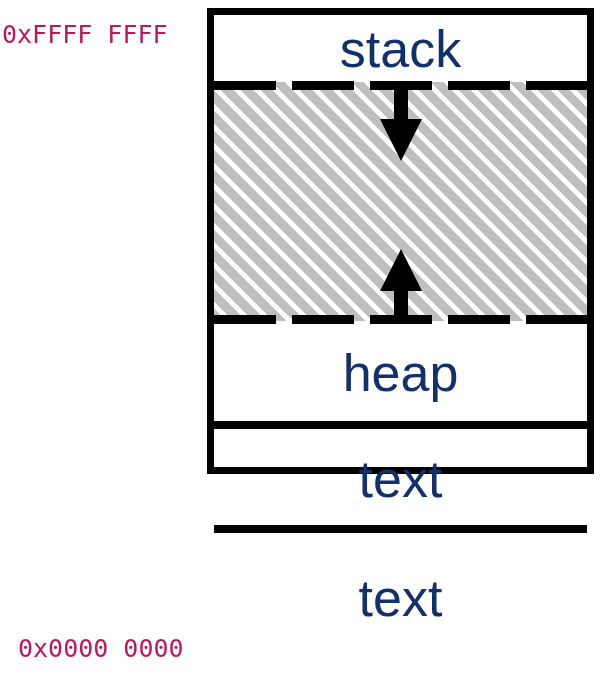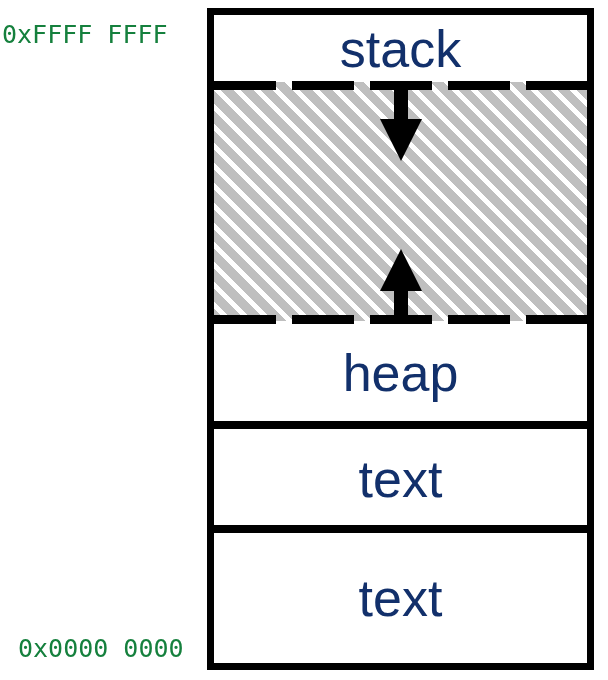--- a/index.html
+++ b/index.html
@@ -21,34 +21,34 @@
     width: 608px;
     height: 680px;
   }
 
   
   .addr-label {
     position: absolute;
     font-family: "DejaVu Sans Mono", monospace;
     font-size: 25px;
     line-height: 1;
-    color: #15803d;
+    color: #be185d;
     white-space: pre;
     letter-spacing: 0px;
   }
   #addr-top  { left: 2px;  top: 22px; }
   #addr-bot  { left: 18px;  top: 636px; }
 
   
   #memory-box {
     position: absolute;
     left: 207px;
     top: 8px;
     width: 387px;
-    height: 662px;
+    height: 466px;
     box-sizing: border-box;
     border: 7px solid #000000;
     background: #ffffff;
   }
 
   
   .region {
     position: absolute;
     left: 0;
     right: 0;

